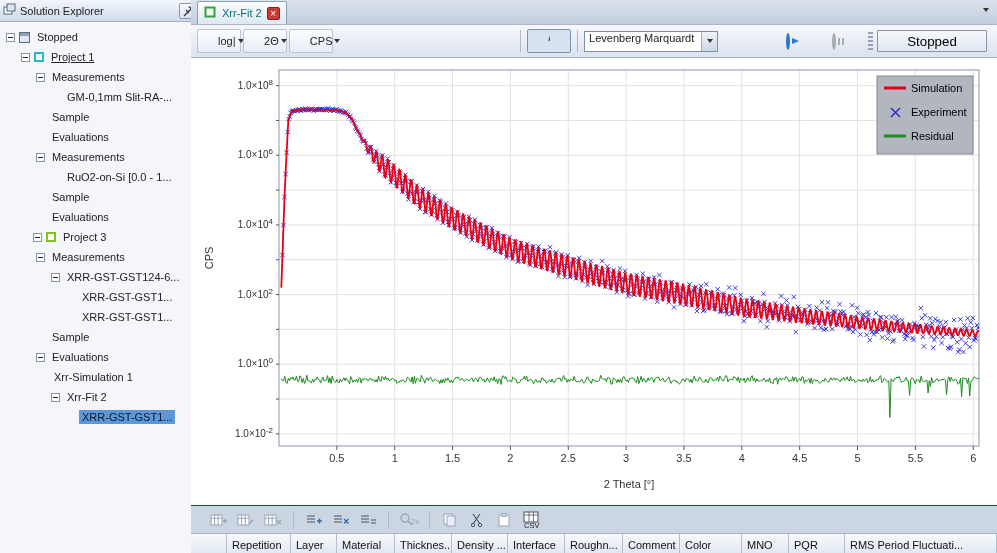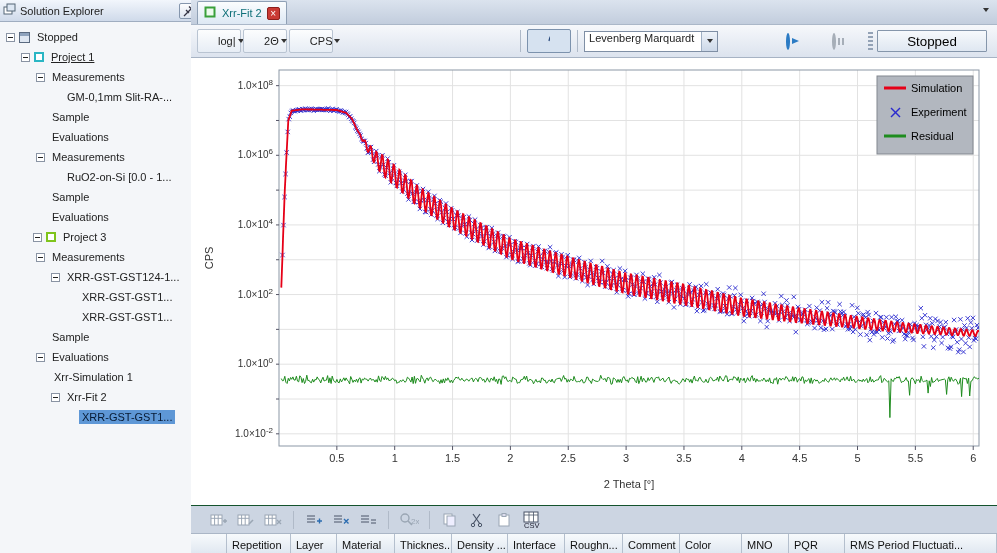--- a/index.html
+++ b/index.html
@@ -125,21 +125,21 @@
           <span class="exp"></span>
           <span class="sq" style="border-color: rgb(127, 196, 28);"></span>
           <span class="tree-label">Project 3</span>
         </div>
         <div class="tree-row" style="padding-left: 36px;">
           <span class="exp"></span>
           <span class="tree-label">Measurements</span>
         </div>
         <div class="tree-row" style="padding-left: 51px;">
           <span class="exp"></span>
-          <span class="tree-label">XRR-GST-GST124-1...</span>
+          <span class="tree-label">XRR-GST-GST124-6...</span>
         </div>
         <div class="tree-row" style="padding-left: 66px;">
           <span class="exp-sp"></span>
           <span class="tree-label">XRR-GST-GST1...</span>
         </div>
         <div class="tree-row" style="padding-left: 66px;">
           <span class="exp-sp"></span>
           <span class="tree-label">XRR-GST-GST1...</span>
         </div>
         <div class="tree-row" style="padding-left: 36px;">

